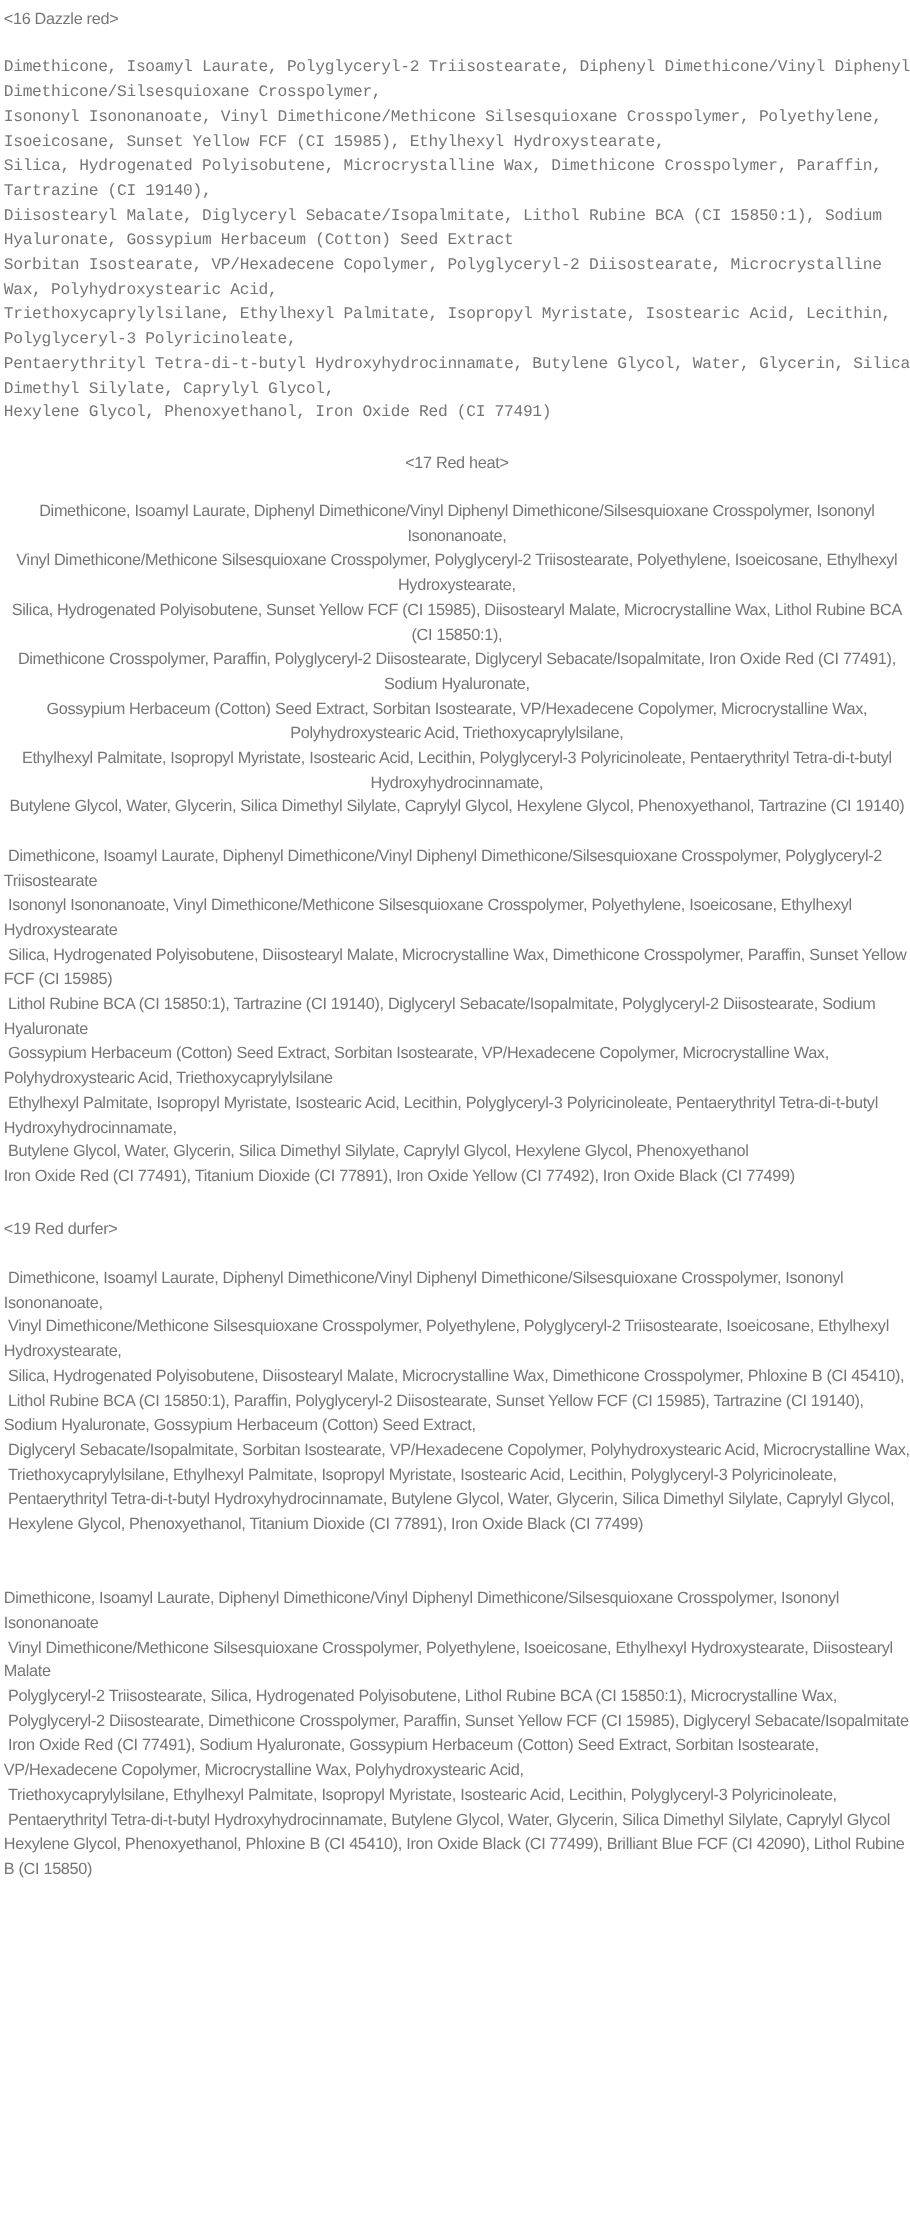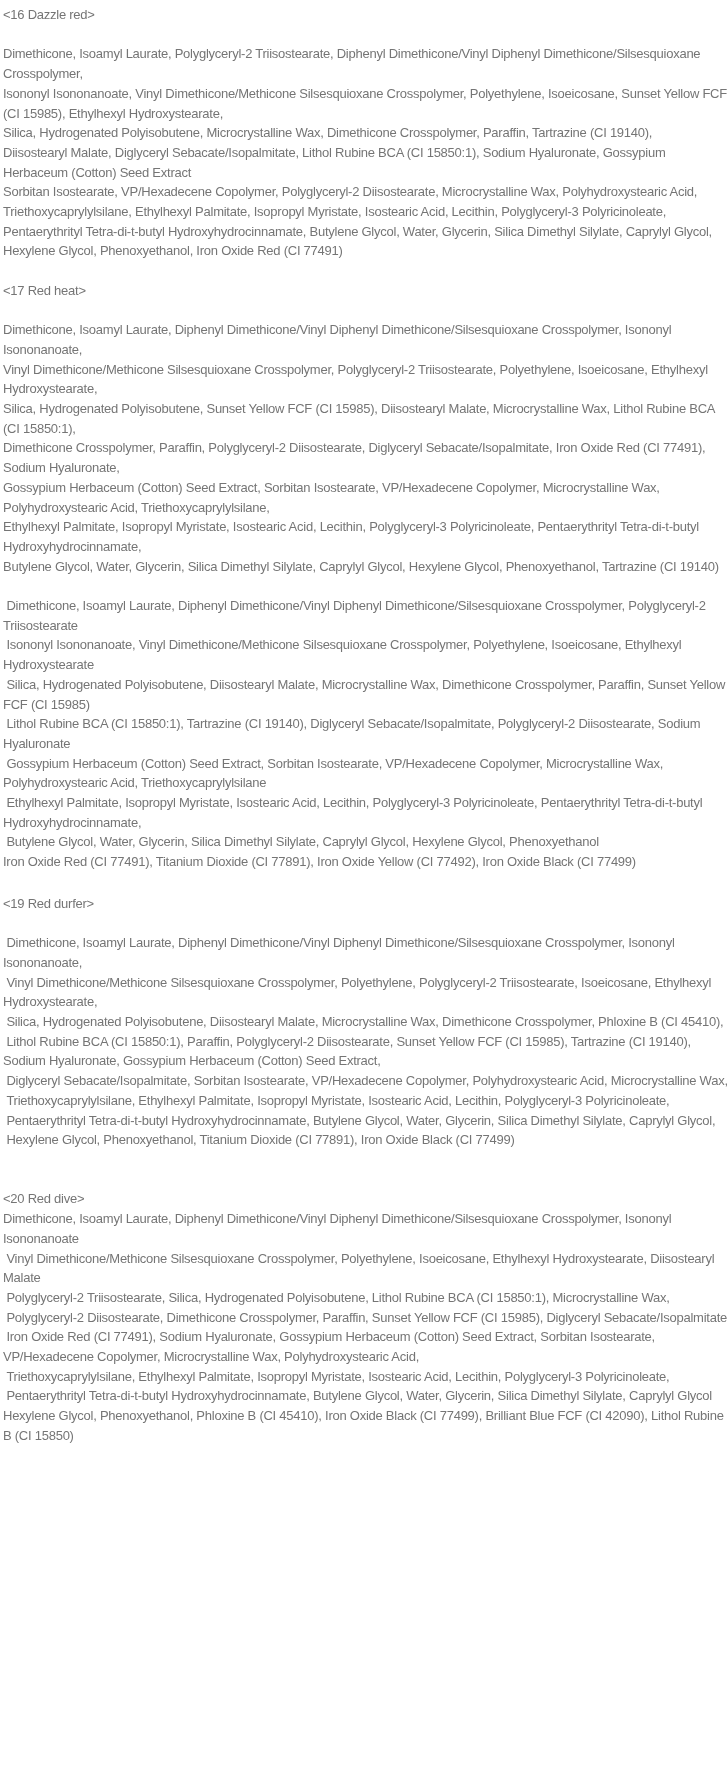--- a/index.html
+++ b/index.html
@@ -29,30 +29,30 @@
     white-space: pre-wrap;
     word-wrap: break-word;
   }
 </style>
 </head>
 <body>
 
 <div id="doc" style="color: rgb(117, 117, 117);">
     <div class="section" style="margin-top: 0px;">
       <div class="sec-header">&lt;16 Dazzle red&gt;</div>
-      <div class="sec-body" style="margin-top: 19.7px;">Dimethicone, Isoamyl Laurate, Polyglyceryl-2 Triisostearate, Diphenyl Dimethicone/Vinyl Diphenyl Dimethicone/Silsesquioxane Crosspolymer,
+      <div class="sec-body" style="margin-top: 19.7px; font-family: Liberation Mono, monospace;">Dimethicone, Isoamyl Laurate, Polyglyceryl-2 Triisostearate, Diphenyl Dimethicone/Vinyl Diphenyl Dimethicone/Silsesquioxane Crosspolymer,
 Isononyl Isononanoate, Vinyl Dimethicone/Methicone Silsesquioxane Crosspolymer, Polyethylene, Isoeicosane, Sunset Yellow FCF (CI 15985), Ethylhexyl Hydroxystearate,
 Silica, Hydrogenated Polyisobutene, Microcrystalline Wax, Dimethicone Crosspolymer, Paraffin, Tartrazine (CI 19140),
 Diisostearyl Malate, Diglyceryl Sebacate/Isopalmitate, Lithol Rubine BCA (CI 15850:1), Sodium Hyaluronate, Gossypium Herbaceum (Cotton) Seed Extract
 Sorbitan Isostearate, VP/Hexadecene Copolymer, Polyglyceryl-2 Diisostearate, Microcrystalline Wax, Polyhydroxystearic Acid,
 Triethoxycaprylylsilane, Ethylhexyl Palmitate, Isopropyl Myristate, Isostearic Acid, Lecithin, Polyglyceryl-3 Polyricinoleate,
 Pentaerythrityl Tetra-di-t-butyl Hydroxyhydrocinnamate, Butylene Glycol, Water, Glycerin, Silica Dimethyl Silylate, Caprylyl Glycol,
 Hexylene Glycol, Phenoxyethanol, Iron Oxide Red (CI 77491)</div>
     </div>
-    <div class="section" style="margin-top: 19.7px;">
+    <div class="section" style="margin-top: 19.7px; text-align: center;">
       <div class="sec-header">&lt;17 Red heat&gt;</div>
       <div class="sec-body" style="margin-top: 19.7px;">Dimethicone, Isoamyl Laurate, Diphenyl Dimethicone/Vinyl Diphenyl Dimethicone/Silsesquioxane Crosspolymer, Isononyl Isononanoate,
 Vinyl Dimethicone/Methicone Silsesquioxane Crosspolymer, Polyglyceryl-2 Triisostearate, Polyethylene, Isoeicosane, Ethylhexyl Hydroxystearate,
 Silica, Hydrogenated Polyisobutene, Sunset Yellow FCF (CI 15985), Diisostearyl Malate, Microcrystalline Wax, Lithol Rubine BCA (CI 15850:1),
 Dimethicone Crosspolymer, Paraffin, Polyglyceryl-2 Diisostearate, Diglyceryl Sebacate/Isopalmitate, Iron Oxide Red (CI 77491), Sodium Hyaluronate,
 Gossypium Herbaceum (Cotton) Seed Extract, Sorbitan Isostearate, VP/Hexadecene Copolymer, Microcrystalline Wax, Polyhydroxystearic Acid, Triethoxycaprylylsilane,
 Ethylhexyl Palmitate, Isopropyl Myristate, Isostearic Acid, Lecithin, Polyglyceryl-3 Polyricinoleate, Pentaerythrityl Tetra-di-t-butyl Hydroxyhydrocinnamate,
 Butylene Glycol, Water, Glycerin, Silica Dimethyl Silylate, Caprylyl Glycol, Hexylene Glycol, Phenoxyethanol, Tartrazine (CI 19140)</div>
     </div>
     <div class="section" style="margin-top: 19.7px;">
@@ -70,21 +70,20 @@
       <div class="sec-body" style="margin-top: 19.7px;"> Dimethicone, Isoamyl Laurate, Diphenyl Dimethicone/Vinyl Diphenyl Dimethicone/Silsesquioxane Crosspolymer, Isononyl Isononanoate,
  Vinyl Dimethicone/Methicone Silsesquioxane Crosspolymer, Polyethylene, Polyglyceryl-2 Triisostearate, Isoeicosane, Ethylhexyl Hydroxystearate,
  Silica, Hydrogenated Polyisobutene, Diisostearyl Malate, Microcrystalline Wax, Dimethicone Crosspolymer, Phloxine B (CI 45410),
  Lithol Rubine BCA (CI 15850:1), Paraffin, Polyglyceryl-2 Diisostearate, Sunset Yellow FCF (CI 15985), Tartrazine (CI 19140), Sodium Hyaluronate, Gossypium Herbaceum (Cotton) Seed Extract,
  Diglyceryl Sebacate/Isopalmitate, Sorbitan Isostearate, VP/Hexadecene Copolymer, Polyhydroxystearic Acid, Microcrystalline Wax,
  Triethoxycaprylylsilane, Ethylhexyl Palmitate, Isopropyl Myristate, Isostearic Acid, Lecithin, Polyglyceryl-3 Polyricinoleate,
  Pentaerythrityl Tetra-di-t-butyl Hydroxyhydrocinnamate, Butylene Glycol, Water, Glycerin, Silica Dimethyl Silylate, Caprylyl Glycol,
  Hexylene Glycol, Phenoxyethanol, Titanium Dioxide (CI 77891), Iron Oxide Black (CI 77499)</div>
     </div>
     <div class="section" style="margin-top: 39.4px;">
-      <div class="sec-header">&lt;20 Red dive&gt;</div>
       <div class="sec-body" style="margin-top: 0px;">Dimethicone, Isoamyl Laurate, Diphenyl Dimethicone/Vinyl Diphenyl Dimethicone/Silsesquioxane Crosspolymer, Isononyl Isononanoate
  Vinyl Dimethicone/Methicone Silsesquioxane Crosspolymer, Polyethylene, Isoeicosane, Ethylhexyl Hydroxystearate, Diisostearyl Malate
  Polyglyceryl-2 Triisostearate, Silica, Hydrogenated Polyisobutene, Lithol Rubine BCA (CI 15850:1), Microcrystalline Wax,
  Polyglyceryl-2 Diisostearate, Dimethicone Crosspolymer, Paraffin, Sunset Yellow FCF (CI 15985), Diglyceryl Sebacate/Isopalmitate
  Iron Oxide Red (CI 77491), Sodium Hyaluronate, Gossypium Herbaceum (Cotton) Seed Extract, Sorbitan Isostearate, VP/Hexadecene Copolymer, Microcrystalline Wax, Polyhydroxystearic Acid,
  Triethoxycaprylylsilane, Ethylhexyl Palmitate, Isopropyl Myristate, Isostearic Acid, Lecithin, Polyglyceryl-3 Polyricinoleate,
  Pentaerythrityl Tetra-di-t-butyl Hydroxyhydrocinnamate, Butylene Glycol, Water, Glycerin, Silica Dimethyl Silylate, Caprylyl Glycol
 Hexylene Glycol, Phenoxyethanol, Phloxine B (CI 45410), Iron Oxide Black (CI 77499), Brilliant Blue FCF (CI 42090), Lithol Rubine B (CI 15850)</div>
     </div>
   </div>

